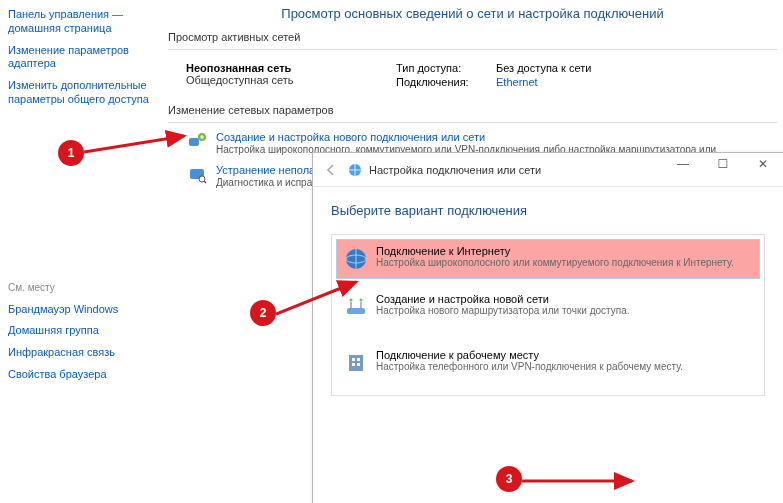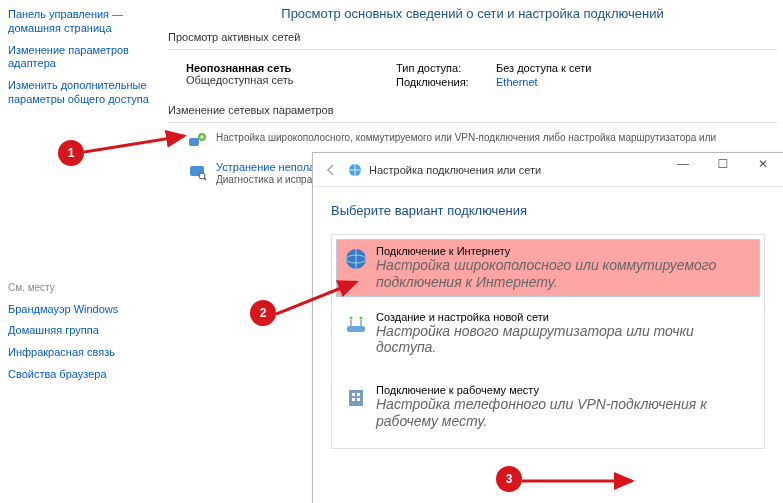--- a/index.html
+++ b/index.html
@@ -162,24 +162,23 @@
     margin-right: 6px;
     flex-shrink: 0;
     display: flex; align-items: center; justify-content: center;
   }
   .opt .opt-txt .opt-title {
     font-size: 11px;
     color: #000;
     font-weight: normal;
   }
   .opt .opt-txt .opt-desc {
-    font-size: 14px;
+    font-size: 10px;
     color: #666;
     line-height: 1.2;
-    font-style: italic;
   }
 
   .dialog-footer {
     position: absolute;
     left: 0; right: 0; bottom: 0;
     height: 38px;
     background: #f0f0f0;
     border-top: 1px solid #ddd;
     display: flex;
     align-items: center;
@@ -263,20 +262,21 @@
 
   <div class="settings-item">
     <div class="icon-box">
       <svg width="20" height="20" viewBox="0 0 20 20">
           <rect x="2" y="6" width="10" height="8" rx="2" fill="#4a90d9"></rect>
           <circle cx="15" cy="5" r="4" fill="#6fbe44"></circle>
           <path d="M15 3v4M13 5h4" stroke="#fff" stroke-width="1.2"></path>
         </svg>
     </div>
     <div class="text">
+      <div class="title">Создание и настройка нового подключения или сети</div>
       <div class="desc">Настройка широкополосного, коммутируемого или VPN-подключения либо настройка маршрутизатора или</div>
     </div>
   </div>
 
   <div class="settings-item">
     <div class="icon-box">
       <svg width="20" height="20" viewBox="0 0 20 20">
           <rect x="3" y="4" width="14" height="10" rx="2" fill="#4a90d9"></rect>
           <circle cx="15" cy="14" r="3" fill="#fff" stroke="#555"></circle>
           <path d="M17 16l2 2" stroke="#555" stroke-width="1.4"></path>

